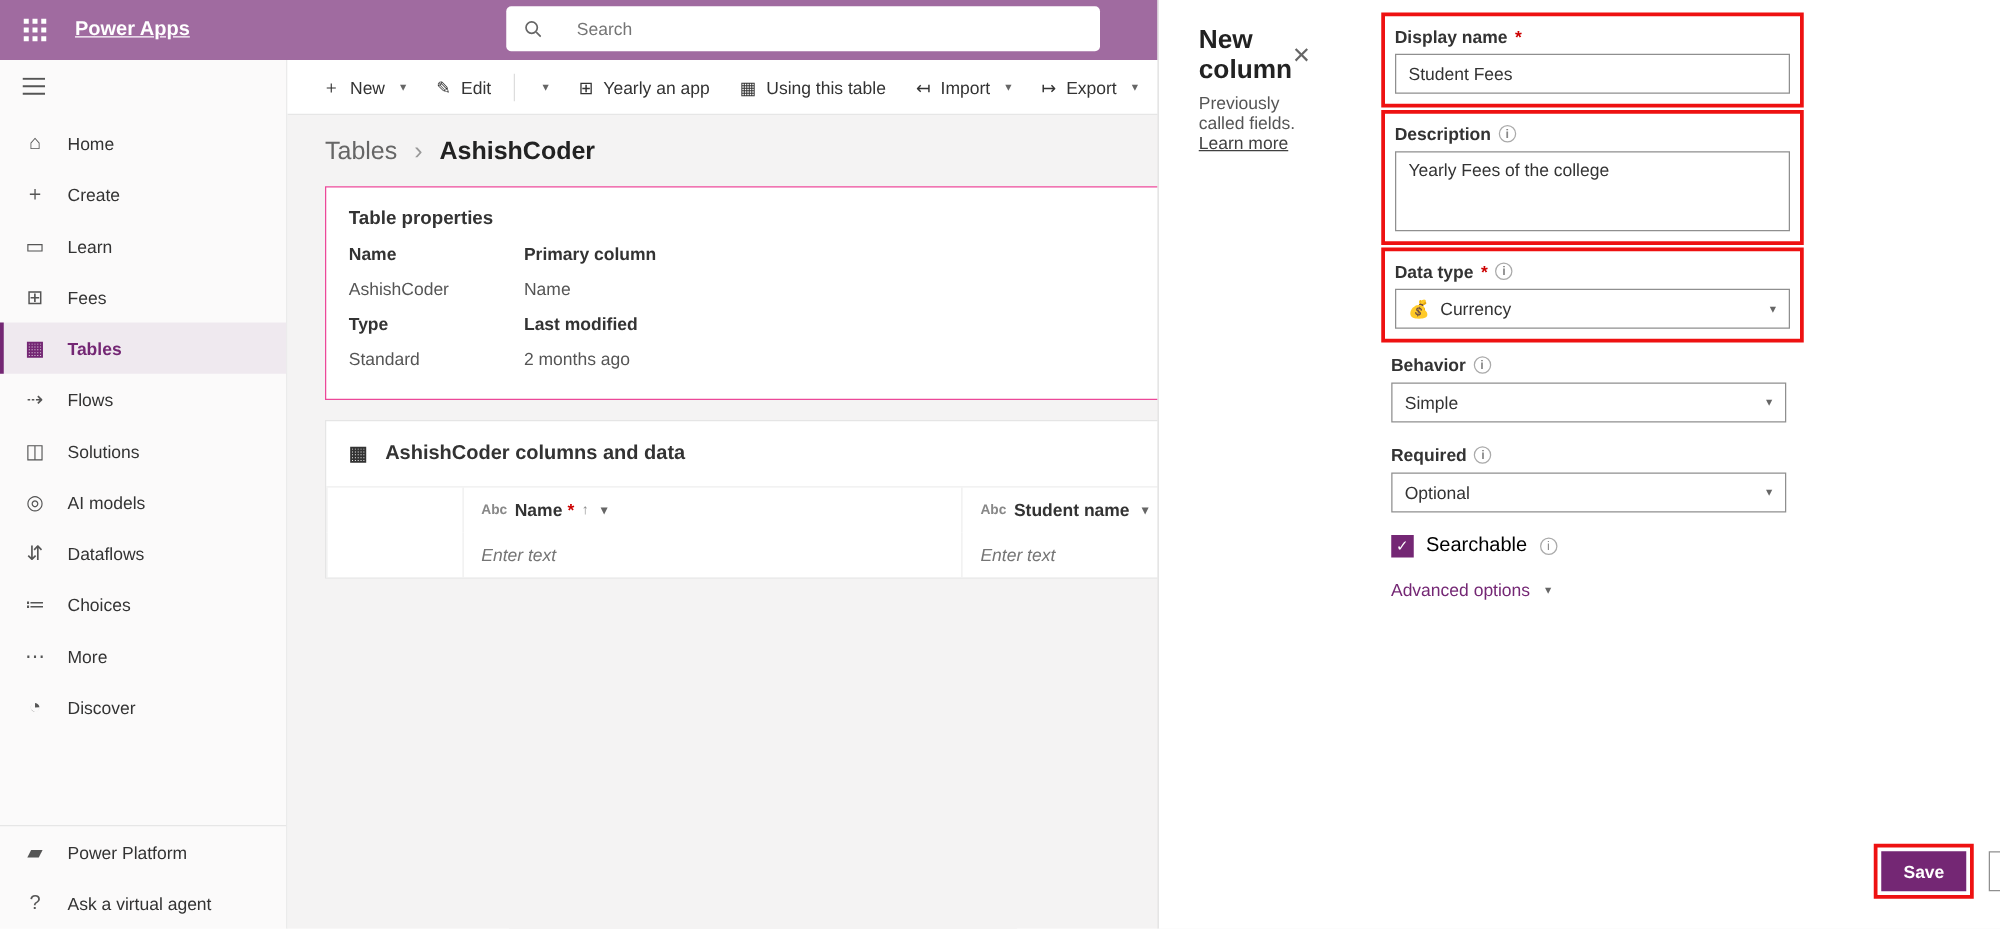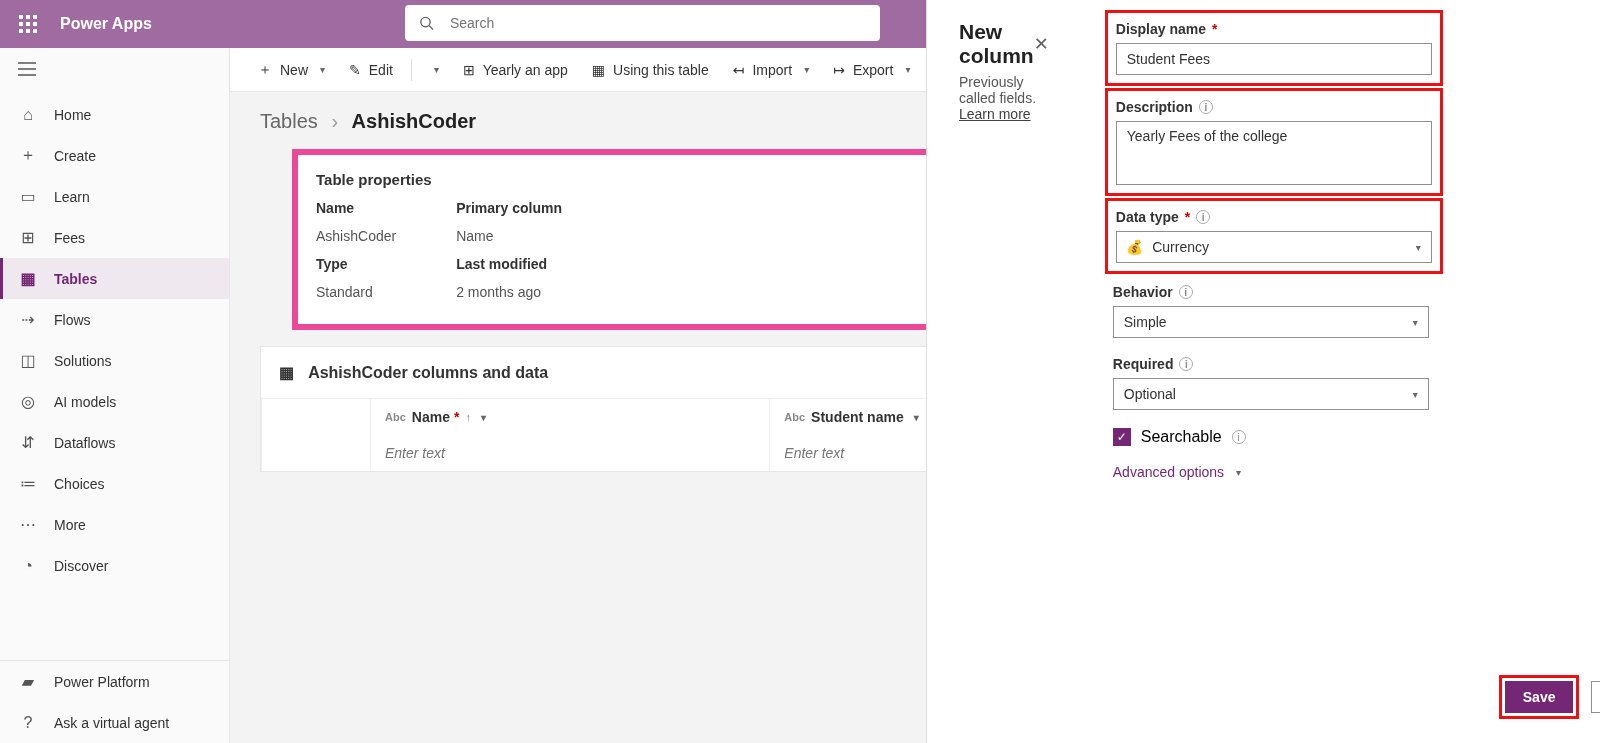--- a/index.html
+++ b/index.html
@@ -18,35 +18,35 @@
   .waffle {
     width: 36px; height: 36px;
     display:flex; align-items:center; justify-content:center;
     cursor:pointer;
   }
   .waffle-grid {
     display: grid; grid-template-columns: repeat(3,4px); grid-template-rows: repeat(3,4px);
     gap: 3px;
   }
   .waffle-grid span { background:#fff; width:4px; height:4px; }
-  .app-title { font-weight:600; font-size:16px; margin-left:14px; }
+  .app-title { font-weight:600; font-size:16px; margin-left:14px;text-decoration:underline; }
   .search-wrap {
     position:absolute; left:405px; top:5px;
     width:475px;
   }
   .search-wrap .search-box {
     width:100%; height:36px;
     background:#fff; border-radius:4px;
     display:flex; align-items:center;
     padding:0 14px;
     color:#666;
   }
   .search-wrap input {
     border:none; outline:none; font-size:14px; width:100%; color:#333;
-    background:transparent; margin-left:16px;
+    background:transparent; margin-left:28px;
   }
 
   
   .leftnav {
     position:absolute; left:0; top:48px; bottom:0;
     width:230px;
     border-right:1px solid #e6e6e6;
     background:#fbfafa;
     display:flex; flex-direction:column;
   }
@@ -90,24 +90,23 @@
     padding:18px 30px 8px 30px;
     font-size:20px; color:#444;
   }
   .crumb .root { color:#666; }
   .crumb .sep { margin:0 8px; color:#999; }
   .crumb .leaf { color:#222; font-weight:600; }
 
   .panel-row { display:flex; gap:16px; padding:8px 30px 0 30px; }
 
   .card {
-    background:#fff; border:6px solid #ec4899;
+    background:#fff; border:1px solid #ec4899;
     padding:16px 18px 24px 18px;
     flex:1;
-    margin-left:32px;
   }
   .card-header { display:flex; align-items:center; justify-content:space-between; margin-bottom:12px;}
   .card-title { font-size:15px; font-weight:600; color:#333; }
   .card-actions { display:flex; gap:14px; }
   .card-action { display:flex; align-items:center; gap:6px; font-size:14px; color:#555; cursor:pointer; }
   .card-action .chev { margin-left:2px; }
 
   .prop-grid { display:flex; gap:60px; }
   .prop-col { display:flex; flex-direction:column; gap:12px; }
   .p-lab { font-size:14px; font-weight:600; color:#333; }

